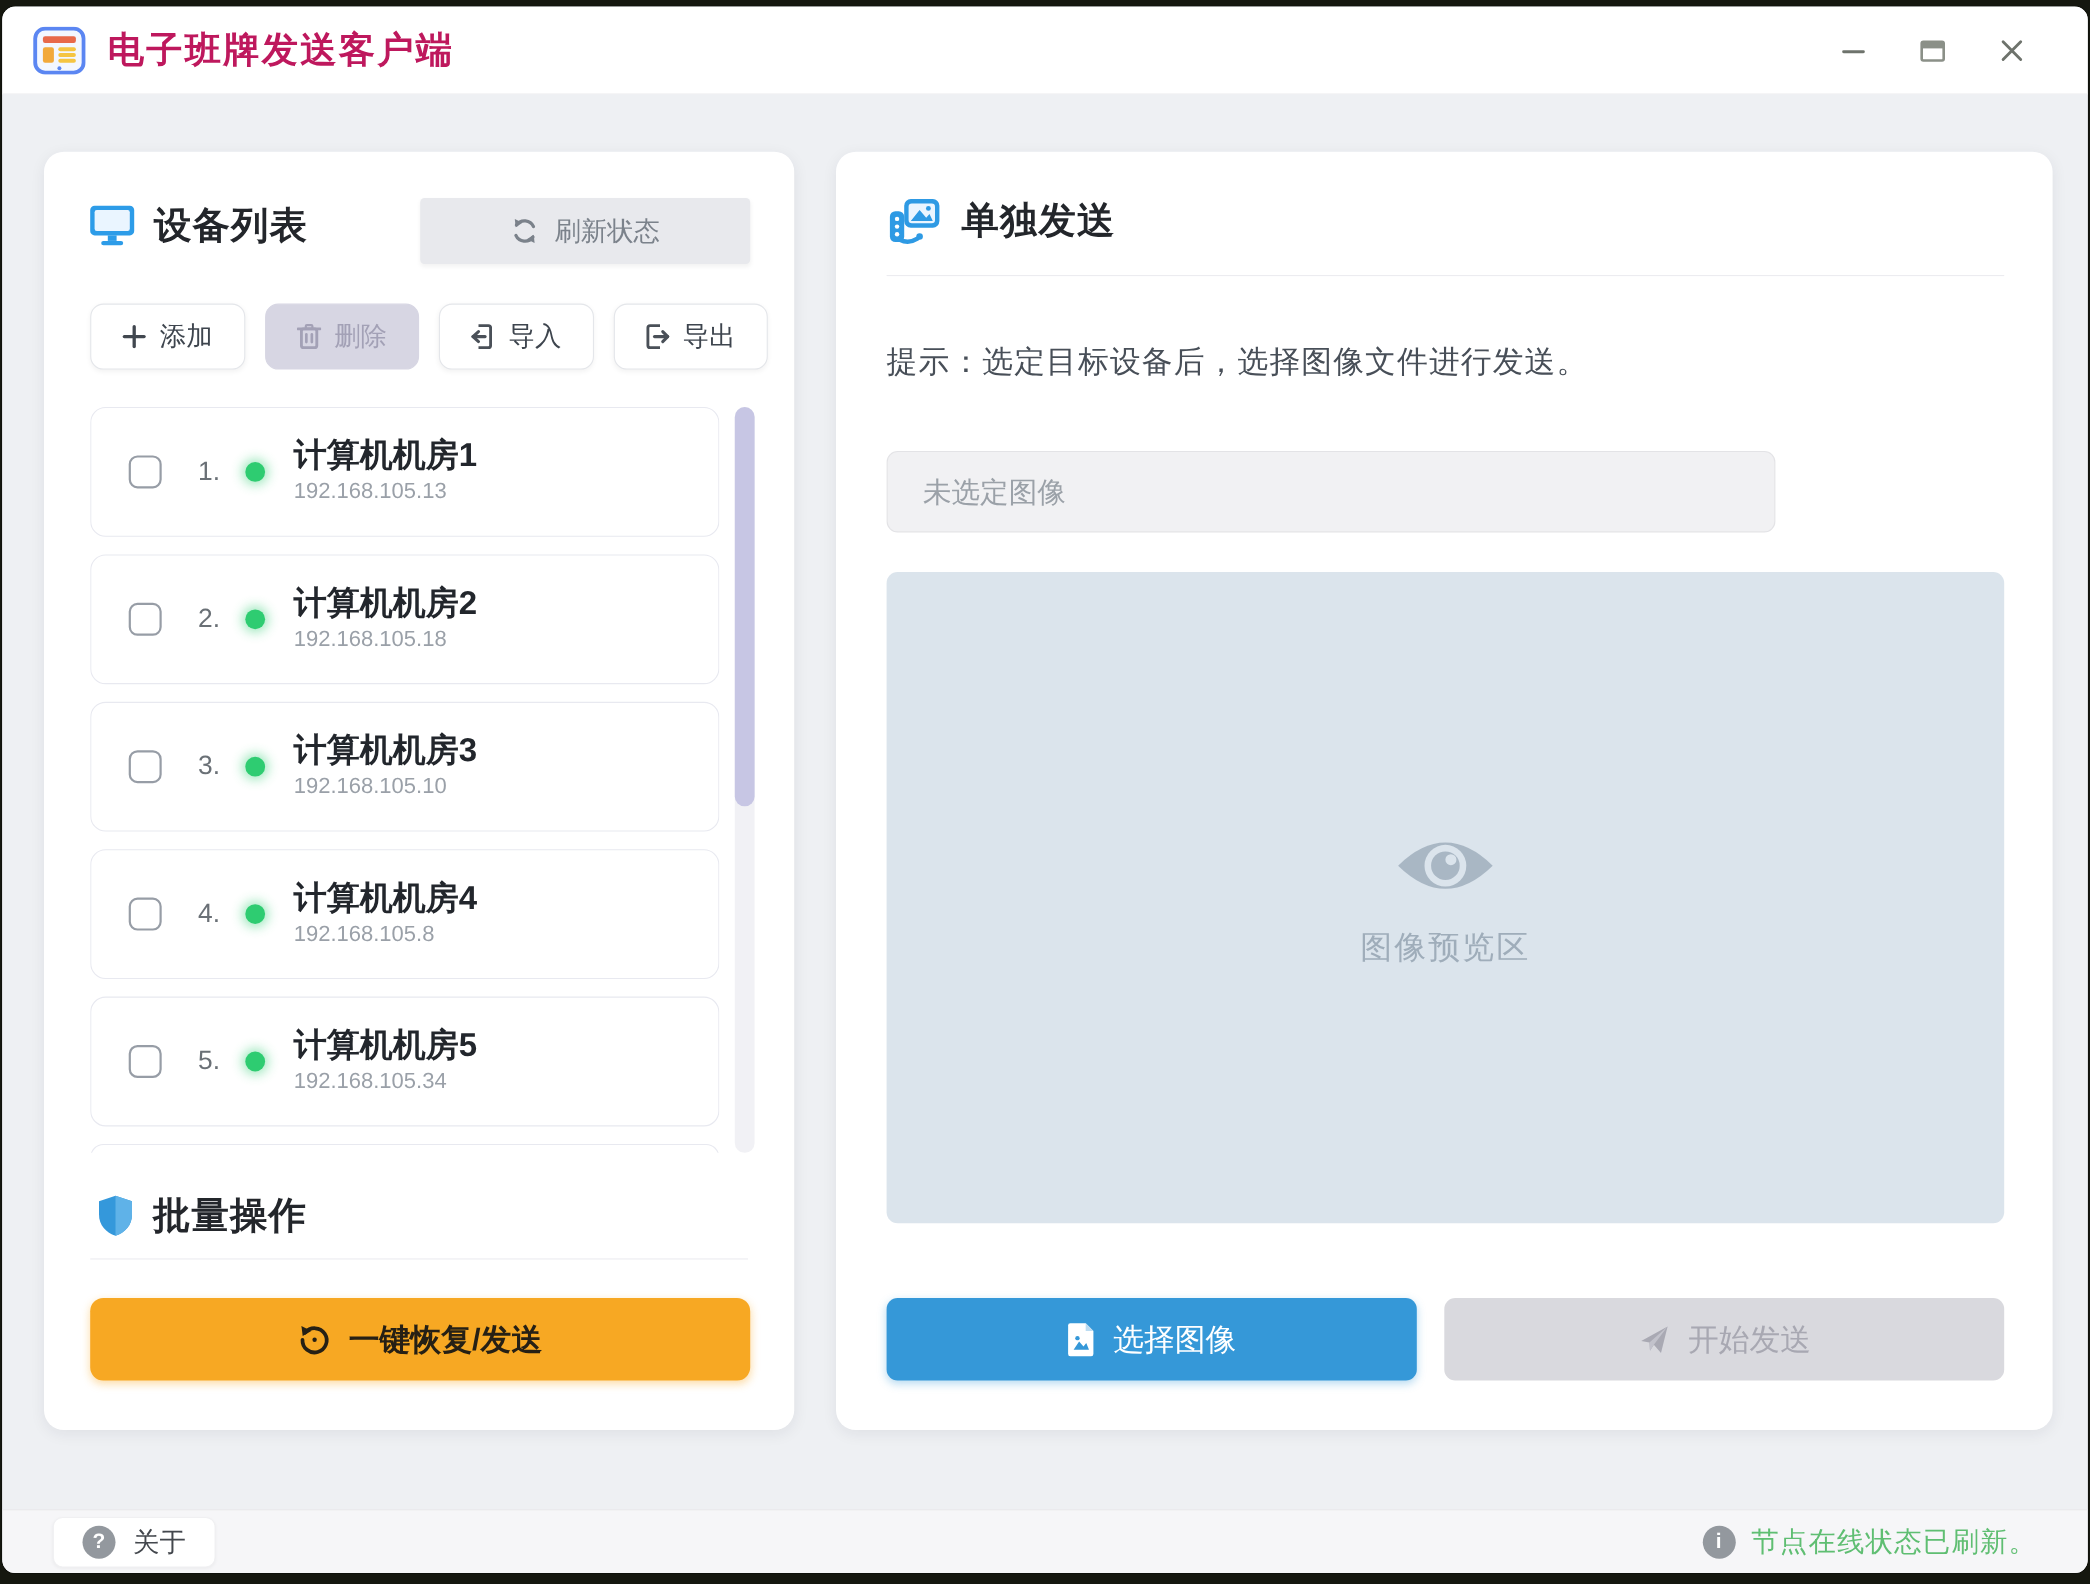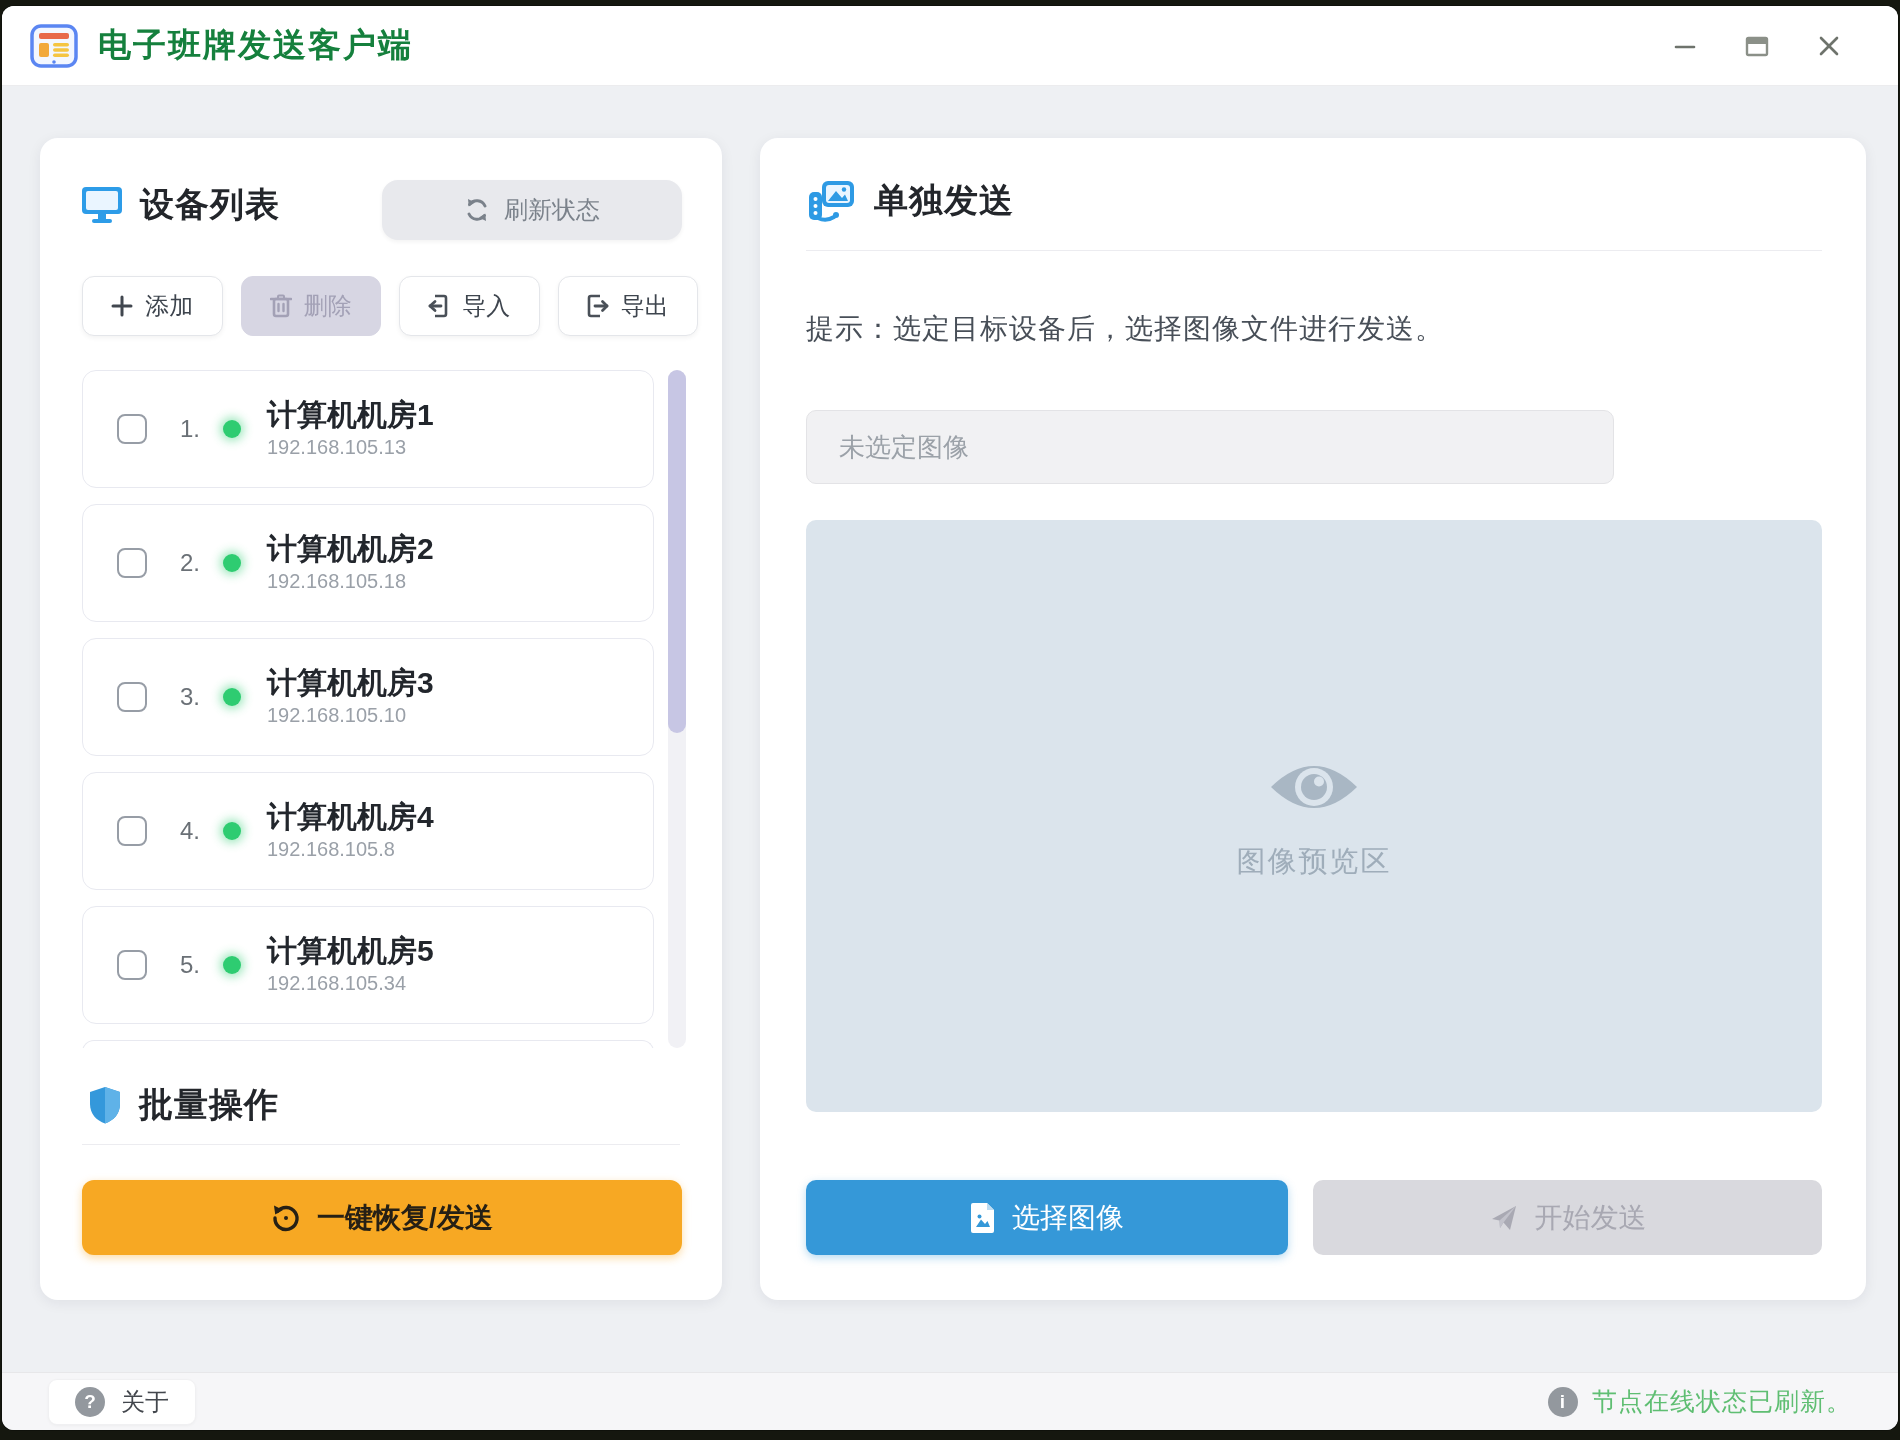--- a/index.html
+++ b/index.html
@@ -14,37 +14,37 @@
     border-radius:12px; overflow:hidden; background:#eef0f3;
     display:flex; flex-direction:column;
     box-shadow:0 0 0 1px rgba(0,0,0,.25);
   }
   
   .titlebar {
     height:80px; background:#ffffff; border-bottom:1px solid #ececee;
     display:flex; align-items:center; padding:0 28px; flex:0 0 auto;
   }
   .app-icon { width:48px; height:44px; margin-right:20px; }
-  .app-title { font-size:33px; font-weight:700; color:#15803d; letter-spacing:2px; }
+  .app-title { font-size:33px; font-weight:700; color:#be185d; letter-spacing:2px; }
   .win-controls { margin-left:auto; display:flex; align-items:center; gap:38px; padding-right:24px; }
   .win-btn { width:34px; height:34px; display:flex; align-items:center; justify-content:center; cursor:pointer; }
   
   .main { position:relative; flex:1 1 auto; background:#eef0f3; }
   .card {
     position:absolute; top:52px; height:1162px; background:#ffffff;
     border-radius:18px; box-shadow:0 3px 14px rgba(30,35,60,.07);
   }
   .card.left  { left:38px;  width:682px;padding-left:48px;  }
   .card.right { left:758px; width:1106px; }
   .section-title { font-size:34px; font-weight:700; color:#23262b; letter-spacing:1px; }
   
   .lp-header { position:absolute; left:40px; top:44px; display:flex; align-items:center; gap:16px; }
   .refresh-btn {
     position:absolute; left:342px; top:42px; width:300px; height:60px;
-    background:#e8e9ed; border:none; border-radius:16px; cursor:pointer;
+    background:#e8e9ed; border:none; border-radius:4px; cursor:pointer;
     display:flex; align-items:center; justify-content:center; gap:14px;
     font-size:24px; color:#7b828b; font-family:inherit;
     box-shadow:0 2px 4px rgba(0,0,0,.05);
   }
   
   .toolbar { position:absolute; left:42px; top:138px; width:616px; display:flex; gap:18px; }
   .tb-btn {
     height:60px; flex:1 1 0; background:#fff; border:1px solid #e4e6ea; border-radius:12px;
     display:flex; align-items:center; justify-content:center; gap:12px;
     font-size:24px; color:#3e454e; cursor:pointer; font-family:inherit;

